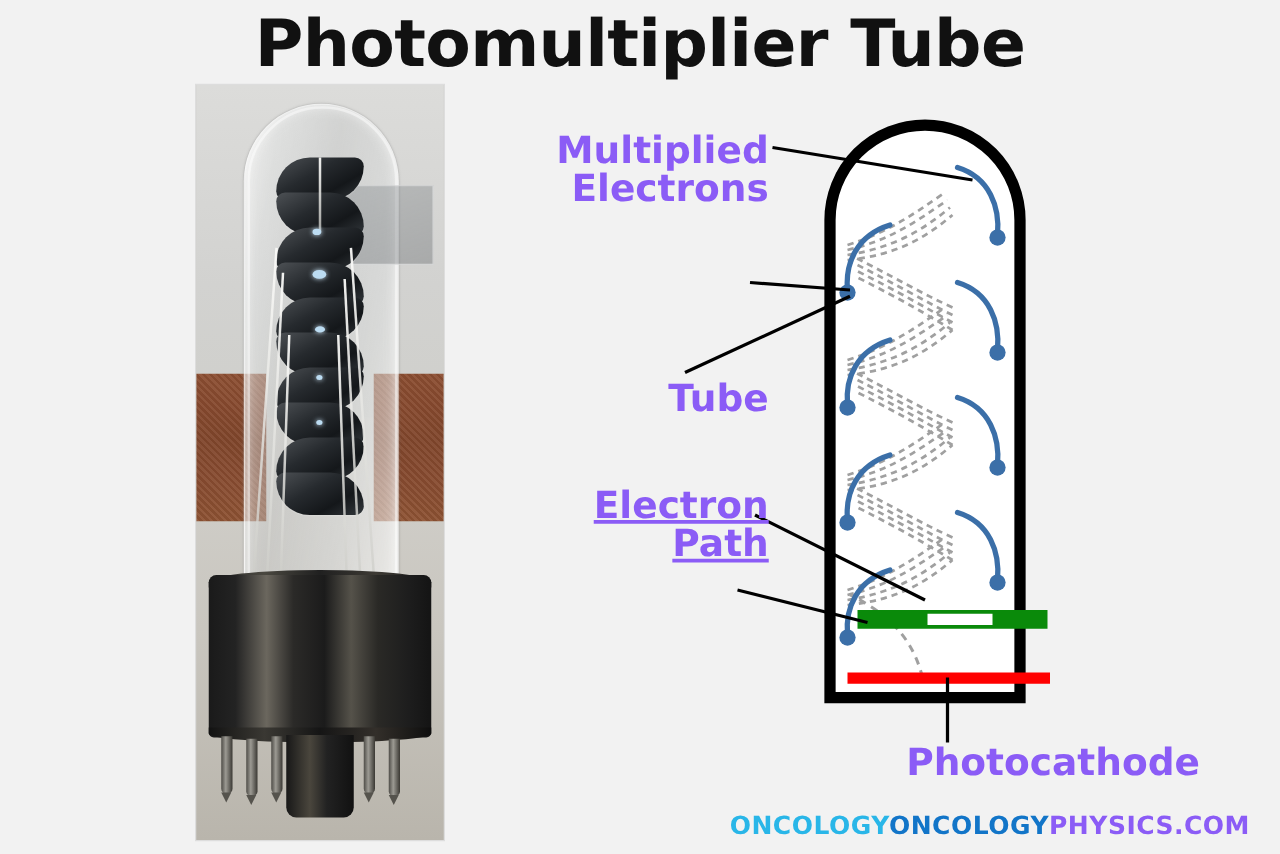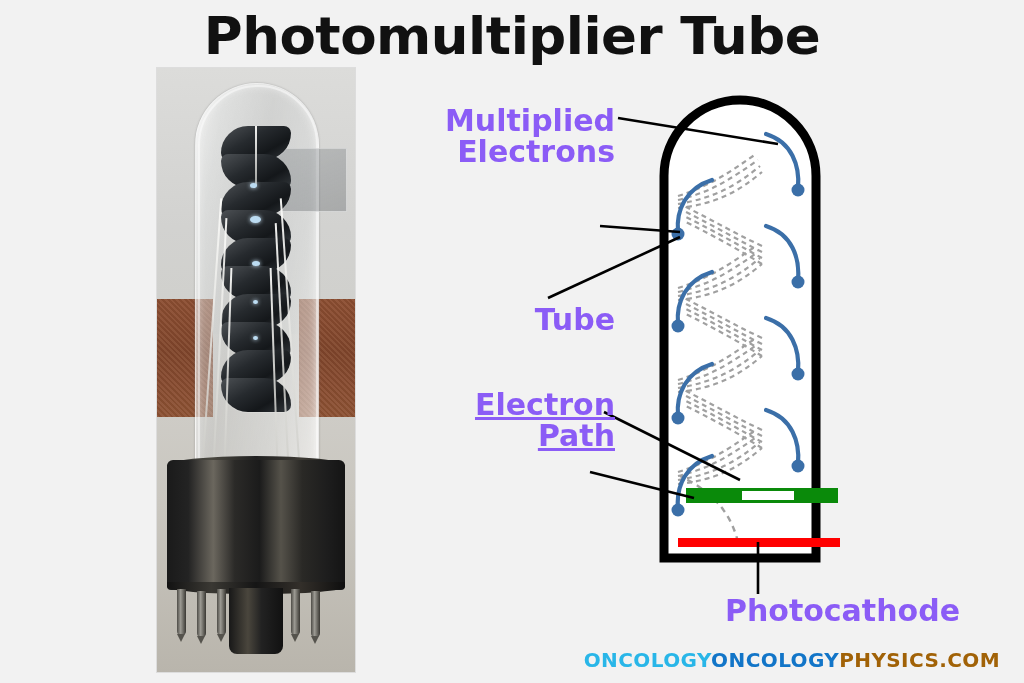--- a/index.html
+++ b/index.html
@@ -165,21 +165,21 @@
   
   .wm{
     position:absolute;left:560px;top:648px;width:440px;
     text-align:right;
     font-family:"DejaVu Sans","Liberation Sans",sans-serif;
     font-weight:700;font-size:20px;letter-spacing:.4px;
   }
   .wm span{display:inline;}
   .wm .a{color:#29b6e8;margin-top:40px;}
   .wm .b{color:#1275c8;}
-  .wm .c{color:#a16207;text-align:center;}
+  .wm .c{color:#8b5cf6;text-align:center;}
 </style>
 </head>
 <body>
 
 <div id="stage">
 
   <div class="title">Photomultiplier Tube</div>
 
   <div class="photo">
     <div class="ph-bg"></div>

